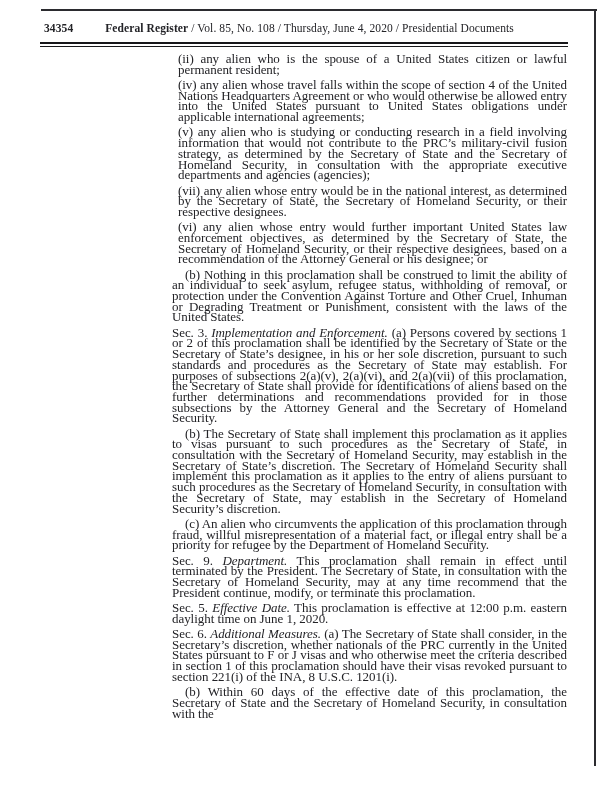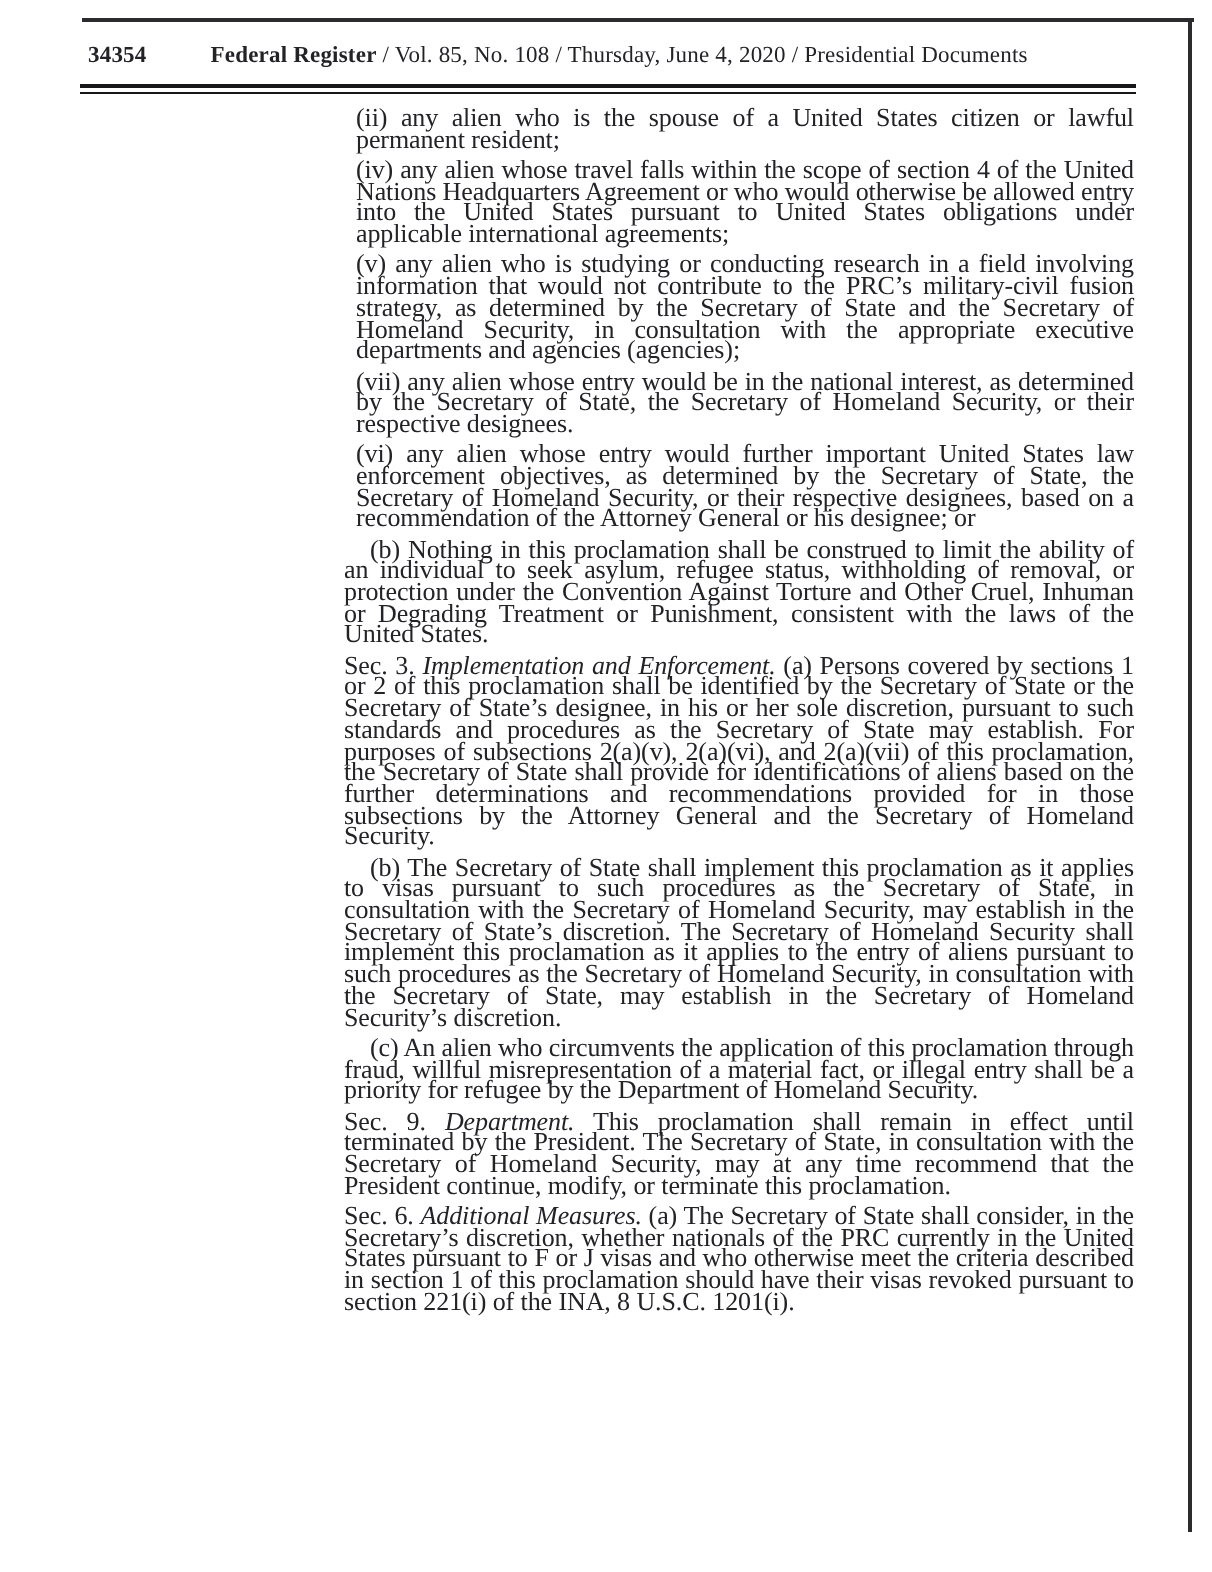--- a/index.html
+++ b/index.html
@@ -75,14 +75,16 @@
     <p class="sub"><span>(ii) any alien who is the spouse of a United States citizen or lawful permanent resident;</span></p>
     <p class="sub"><span>(iv) any alien whose travel falls within the scope of section 4 of the United Nations Headquarters Agreement or who would otherwise be allowed entry into the United States pursuant to United States obligations under applicable international agreements;</span></p>
     <p class="sub"><span>(v) any alien who is studying or conducting research in a field involving information that would not contribute to the PRC’s military-civil fusion strategy, as determined by the Secretary of State and the Secretary of Homeland Security, in consultation with the appropriate executive departments and agencies (agencies);</span></p>
     <p class="sub"><span>(vii) any alien whose entry would be in the national interest, as determined by the Secretary of State, the Secretary of Homeland Security, or their respective designees.</span></p>
     <p class="sub"><span>(vi) any alien whose entry would further important United States law enforcement objectives, as determined by the Secretary of State, the Secretary of Homeland Security, or their respective designees, based on a recommendation of the Attorney General or his designee; or</span></p>
     <p class="indent"><span>(b) Nothing in this proclamation shall be construed to limit the ability of an individual to seek asylum, refugee status, withholding of removal, or protection under the Convention Against Torture and Other Cruel, Inhuman or Degrading Treatment or Punishment, consistent with the laws of the United States.</span></p>
     <p class="sec"><span class="b">Sec. 3</span><span>. </span><span class="i">Implementation and Enforcement.</span><span> (a) Persons covered by sections 1 or 2 of this proclamation shall be identified by the Secretary of State or the Secretary of State’s designee, in his or her sole discretion, pursuant to such standards and procedures as the Secretary of State may establish. For purposes of subsections 2(a)(v), 2(a)(vi), and 2(a)(vii) of this proclamation, the Secretary of State shall provide for identifications of aliens based on the further determinations and recommendations provided for in those subsections by the Attorney General and the Secretary of Homeland Security.</span></p>
     <p class="indent"><span>(b) The Secretary of State shall implement this proclamation as it applies to visas pursuant to such procedures as the Secretary of State, in consultation with the Secretary of Homeland Security, may establish in the Secretary of State’s discretion. The Secretary of Homeland Security shall implement this proclamation as it applies to the entry of aliens pursuant to such procedures as the Secretary of Homeland Security, in consultation with the Secretary of State, may establish in the Secretary of Homeland Security’s discretion.</span></p>
     <p class="indent"><span>(c) An alien who circumvents the application of this proclamation through fraud, willful misrepresentation of a material fact, or illegal entry shall be a priority for refugee by the Department of Homeland Security.</span></p>
     <p class="sec"><span class="b">Sec. 9</span><span>. </span><span class="i">Department.</span><span> This proclamation shall remain in effect until terminated by the President. The Secretary of State, in consultation with the Secretary of Homeland Security, may at any time recommend that the President continue, modify, or terminate this proclamation.</span></p>
+    <p class="sec"><span class="b">Sec. 5</span><span>. </span><span class="i">Effective Date.</span><span> This proclamation is effective at 12:00 p.m. eastern daylight time on June 1, 2020.</span></p>
     <p class="sec"><span class="b">Sec. 6</span><span>. </span><span class="i">Additional Measures.</span><span> (a) The Secretary of State shall consider, in the Secretary’s discretion, whether nationals of the PRC currently in the United States pursuant to F or J visas and who otherwise meet the criteria described in section 1 of this proclamation should have their visas revoked pursuant to section 221(i) of the INA, 8 U.S.C. 1201(i).</span></p>
+    <p class="indent"><span>(b) Within 60 days of the effective date of this proclamation, the Secretary of State and the Secretary of Homeland Security, in consultation with the</span></p>
   </div>
 
 </body></html>

